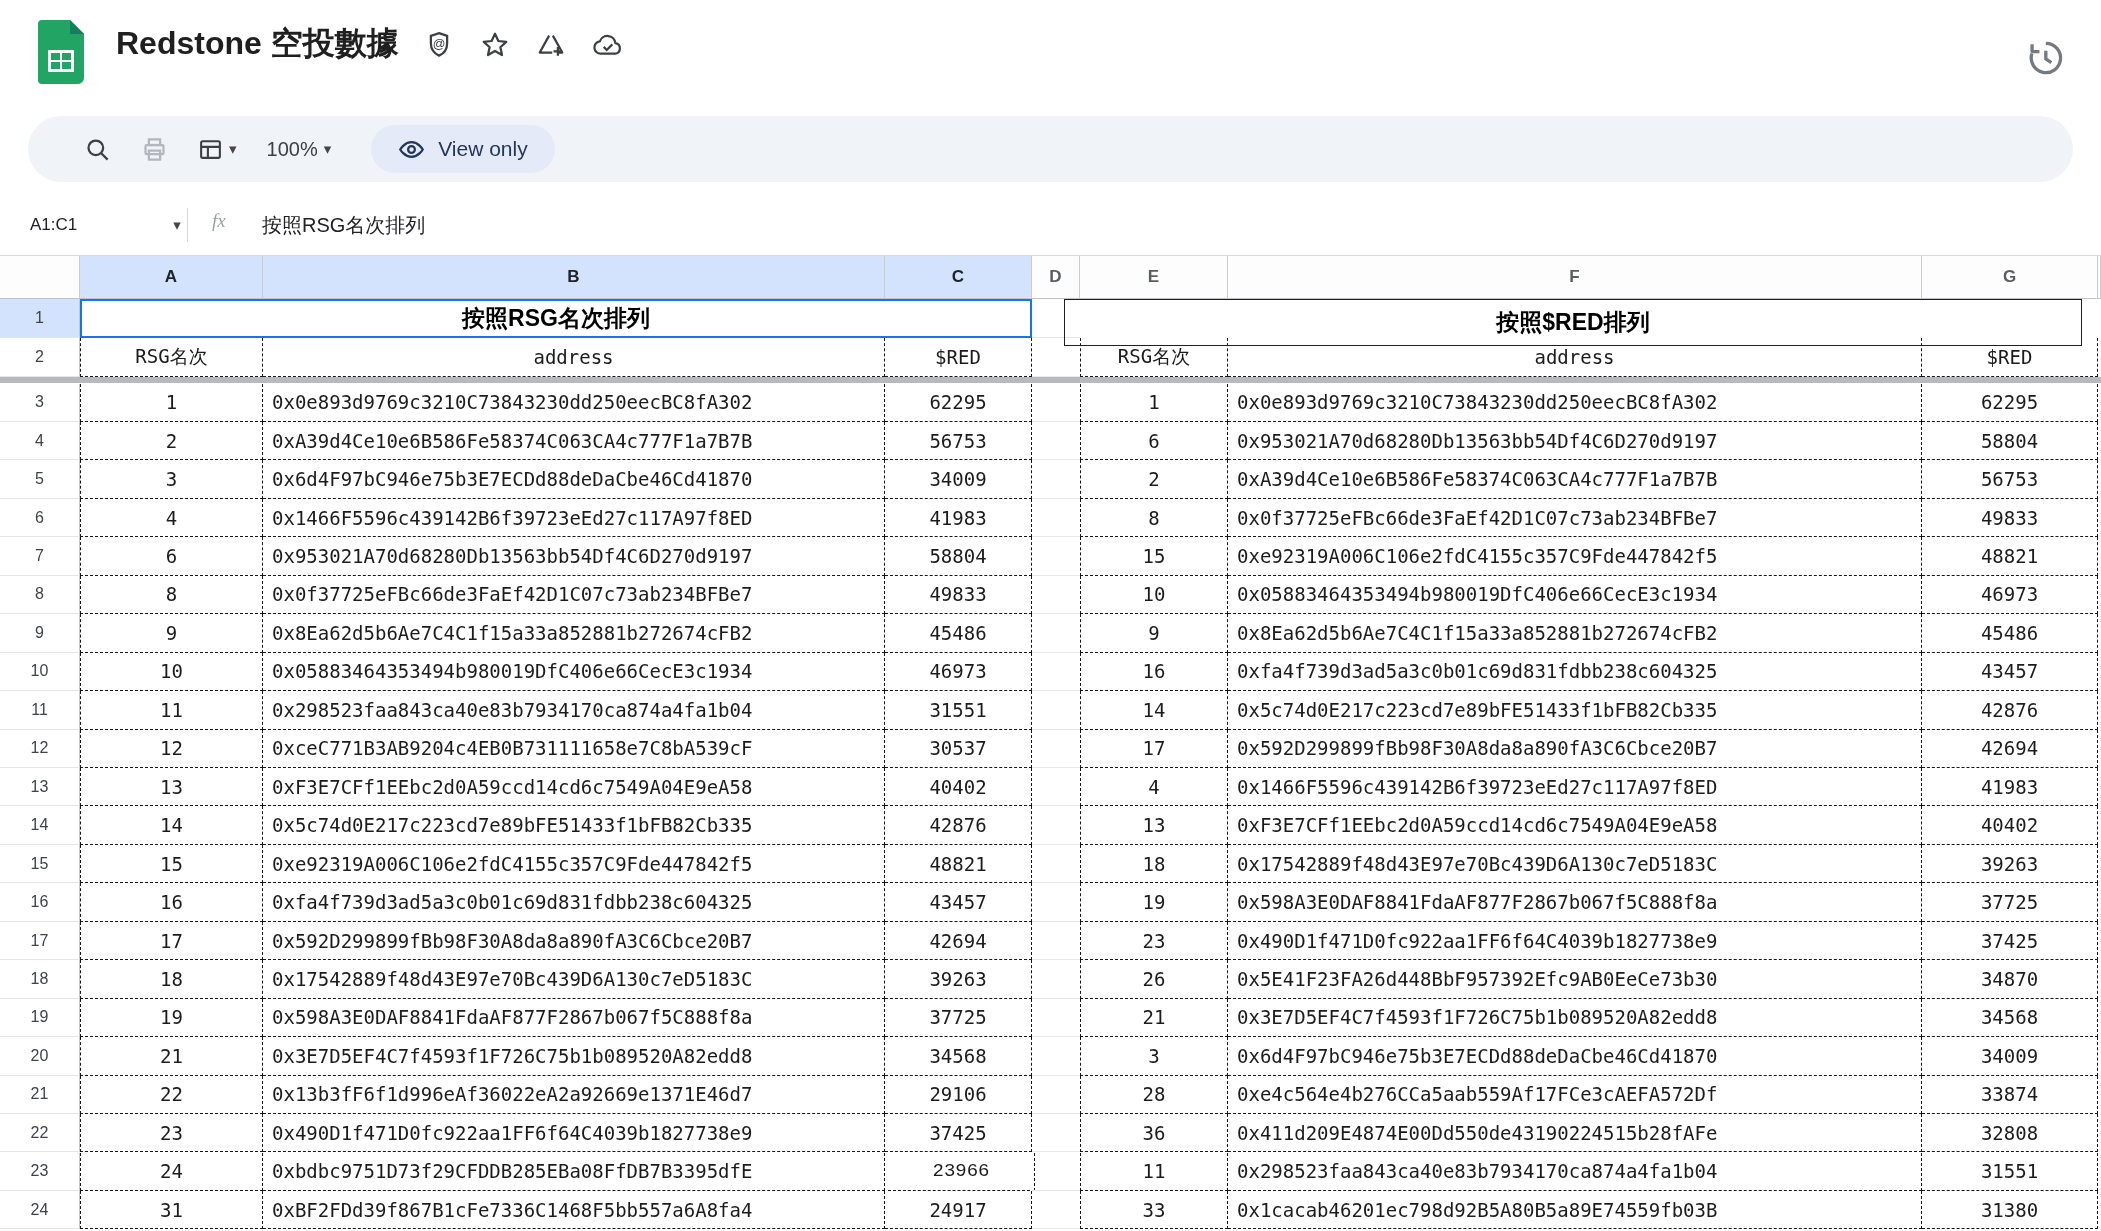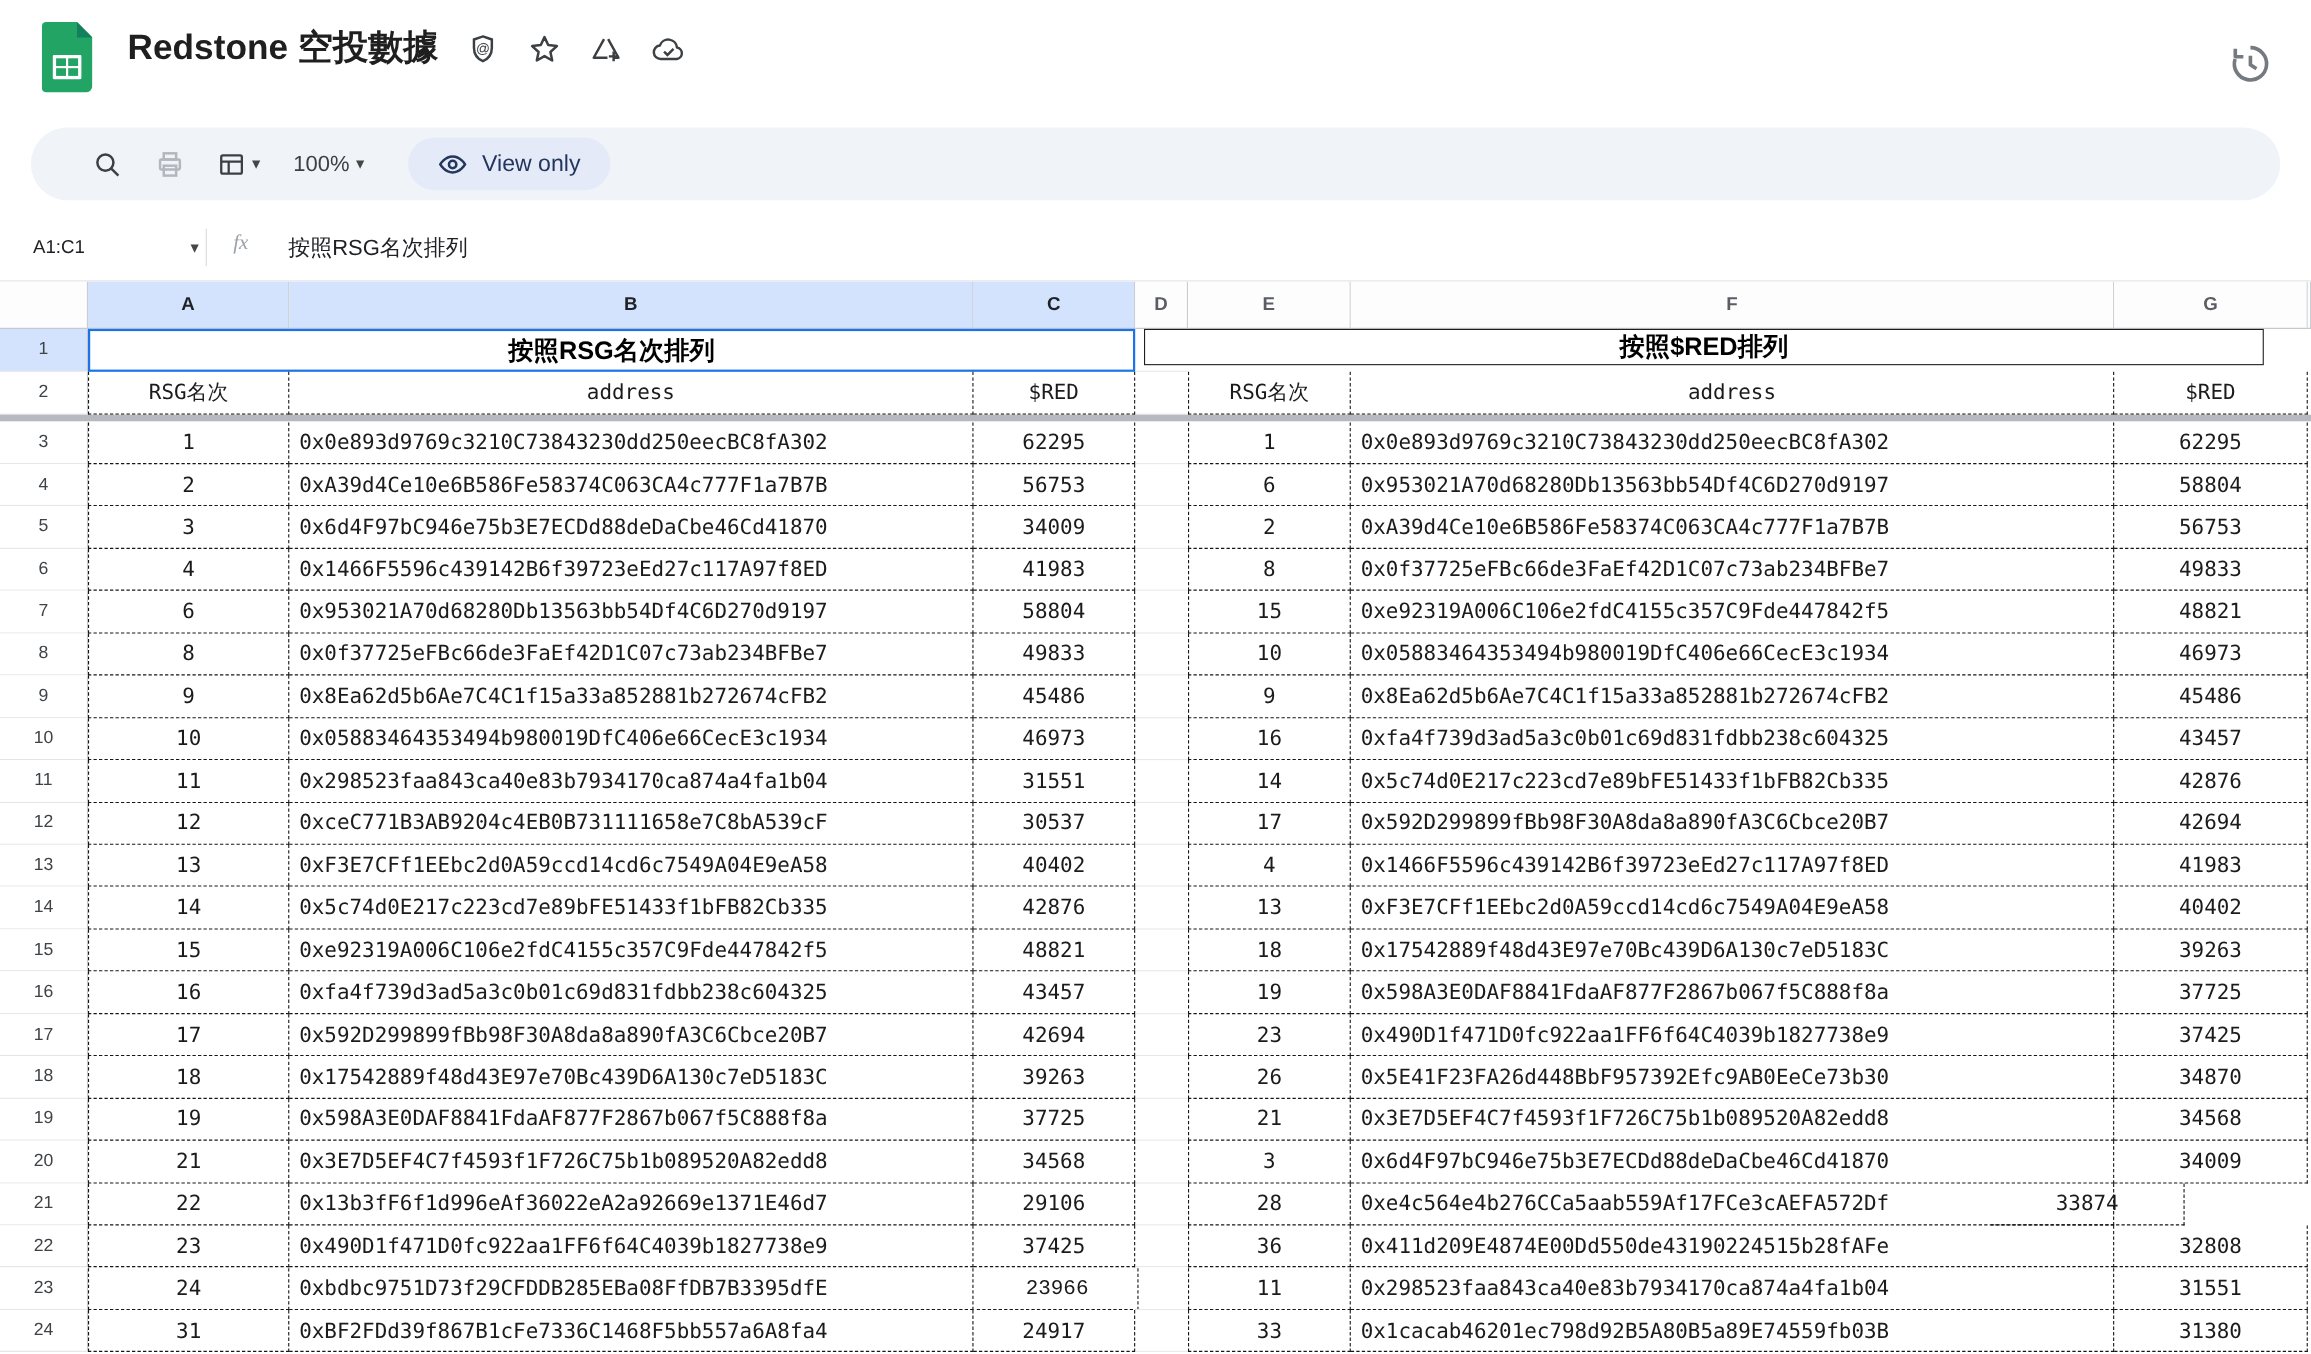--- a/index.html
+++ b/index.html
@@ -171,21 +171,21 @@
       <div class="rowh" style="left: 0px; top: 665.8px; width: 80px; height: 38.45px;">17</div>
       <div class="rowh" style="left: 0px; top: 704.25px; width: 80px; height: 38.45px;">18</div>
       <div class="rowh" style="left: 0px; top: 742.7px; width: 80px; height: 38.45px;">19</div>
       <div class="rowh" style="left: 0px; top: 781.15px; width: 80px; height: 38.45px;">20</div>
       <div class="rowh" style="left: 0px; top: 819.6px; width: 80px; height: 38.45px;">21</div>
       <div class="rowh" style="left: 0px; top: 858.05px; width: 80px; height: 38.45px;">22</div>
       <div class="rowh" style="left: 0px; top: 896.5px; width: 80px; height: 38.45px;">23</div>
       <div class="rowh" style="left: 0px; top: 934.95px; width: 80px; height: 38.45px;">24</div>
       <div class="c title-cell sel-border" style="left: 80px; top: 43px; width: 952px; height: 39px;">按照RSG名次排列</div>
       <div class="c plainD" style="left: 1032px; top: 43px; width: 48px; height: 39px;"></div>
-      <div class="c title-cell black-border" style="left: 1040px; top: 43px; width: 1018px; height: 33px;">按照$RED排列</div>
+      <div class="c title-cell black-border" style="left: 1064px; top: 43px; width: 1018px; height: 47px;">按照$RED排列</div>
       <div class="c dl dr db" style="left: 80px; top: 82px; width: 183px; height: 39px;">RSG名次</div>
       <div class="c dr db" style="left: 263px; top: 82px; width: 622px; height: 39px;">address</div>
       <div class="c dr db" style="left: 885px; top: 82px; width: 147px; height: 39px;">$RED</div>
       <div class="c plainD" style="left: 1032px; top: 82px; width: 48px; height: 39px;"></div>
       <div class="c dl dr db" style="left: 1080px; top: 82px; width: 148px; height: 39px;">RSG名次</div>
       <div class="c dr db" style="left: 1228px; top: 82px; width: 694px; height: 39px;">address</div>
       <div class="c dr db" style="left: 1922px; top: 82px; width: 176px; height: 39px;">$RED</div>
       <div class="c dl dr db" style="left: 80px; top: 127.5px; width: 183px; height: 38.45px;">1</div>
       <div class="c dr db addr" style="left: 263px; top: 127.5px; width: 622px; height: 38.45px;">0x0e893d9769c3210C73843230dd250eecBC8fA302</div>
       <div class="c dr db" style="left: 885px; top: 127.5px; width: 147px; height: 38.45px;">62295</div>
@@ -311,21 +311,21 @@
       <div class="c plainD" style="left: 1032px; top: 781.15px; width: 48px; height: 38.45px;"></div>
       <div class="c dl dr db" style="left: 1080px; top: 781.15px; width: 148px; height: 38.45px;">3</div>
       <div class="c dr db addr" style="left: 1228px; top: 781.15px; width: 694px; height: 38.45px;">0x6d4F97bC946e75b3E7ECDd88deDaCbe46Cd41870</div>
       <div class="c dr db" style="left: 1922px; top: 781.15px; width: 176px; height: 38.45px;">34009</div>
       <div class="c dl dr db" style="left: 80px; top: 819.6px; width: 183px; height: 38.45px;">22</div>
       <div class="c dr db addr" style="left: 263px; top: 819.6px; width: 622px; height: 38.45px;">0x13b3fF6f1d996eAf36022eA2a92669e1371E46d7</div>
       <div class="c dr db" style="left: 885px; top: 819.6px; width: 147px; height: 38.45px;">29106</div>
       <div class="c plainD" style="left: 1032px; top: 819.6px; width: 48px; height: 38.45px;"></div>
       <div class="c dl dr db" style="left: 1080px; top: 819.6px; width: 148px; height: 38.45px;">28</div>
       <div class="c dr db addr" style="left: 1228px; top: 819.6px; width: 694px; height: 38.45px;">0xe4c564e4b276CCa5aab559Af17FCe3cAEFA572Df</div>
-      <div class="c dr db" style="left: 1810px; top: 819.6px; width: 176px; height: 38.45px; text-align: center;">33874</div>
+      <div class="c dr db" style="left: 1922px; top: 819.6px; width: 176px; height: 38.45px; text-align: center;">33874</div>
       <div class="c dl dr db" style="left: 80px; top: 858.05px; width: 183px; height: 38.45px;">23</div>
       <div class="c dr db addr" style="left: 263px; top: 858.05px; width: 622px; height: 38.45px;">0x490D1f471D0fc922aa1FF6f64C4039b1827738e9</div>
       <div class="c dr db" style="left: 885px; top: 858.05px; width: 147px; height: 38.45px;">37425</div>
       <div class="c plainD" style="left: 1032px; top: 858.05px; width: 48px; height: 38.45px;"></div>
       <div class="c dl dr db" style="left: 1080px; top: 858.05px; width: 148px; height: 38.45px;">36</div>
       <div class="c dr db addr" style="left: 1228px; top: 858.05px; width: 694px; height: 38.45px;">0x411d209E4874E00Dd550de43190224515b28fAFe</div>
       <div class="c dr db" style="left: 1922px; top: 858.05px; width: 176px; height: 38.45px;">32808</div>
       <div class="c dl dr db" style="left: 80px; top: 896.5px; width: 183px; height: 38.45px;">24</div>
       <div class="c dr db addr" style="left: 263px; top: 896.5px; width: 622px; height: 38.45px;">0xbdbc9751D73f29CFDDB285EBa08FfDB7B3395dfE</div>
       <div class="c dr db" style="left: 888px; top: 896.5px; width: 147px; height: 38.45px; font-family: Liberation Mono, monospace;">23966</div>

